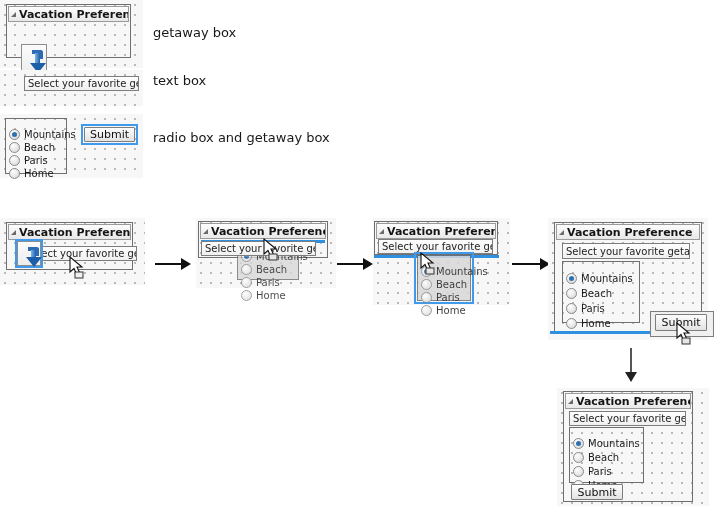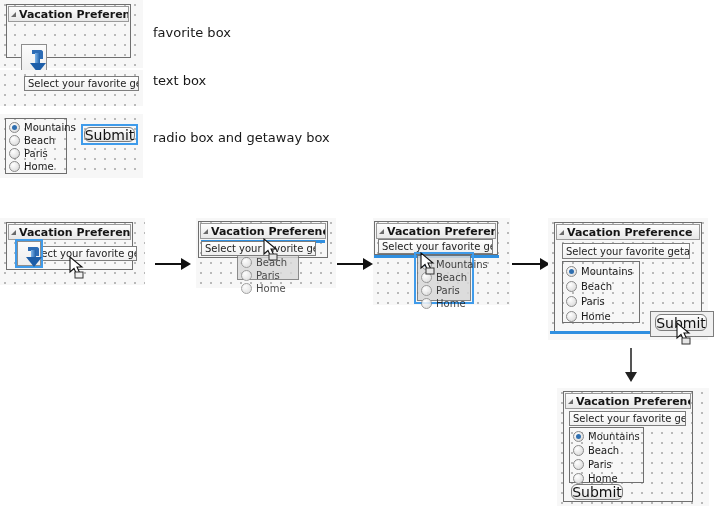--- a/index.html
+++ b/index.html
@@ -56,21 +56,21 @@
     padding:0 3px;
     white-space:nowrap;
     overflow:hidden;
   }
 
   
   .radiobox{
     border:1px solid #6f6f6f;
     box-sizing:border-box;
     background:transparent;
-    padding:2px 3px;
+    padding:9px 3px;
   }
   .radiobox.opaque{background:#d8d8d8;}
   .radio-row{
     display:flex;align-items:center;
     height:12px;margin-bottom:1px;
     font-size:10px;color:#1a1a1a;
     white-space:nowrap;
   }
   .dot{
     width:9px;height:9px;border-radius:50%;
@@ -80,23 +80,23 @@
   }
   .dot.on::after{
     content:"";position:absolute;left:2px;top:2px;
     width:5px;height:5px;border-radius:50%;
     background:#2f6fb0;
   }
 
   
   .btn{
     border:1px solid #7d7d7d;
-    border-radius:6px;
+    border-radius:1px;
     background:linear-gradient(#fdfdfd,#e3e3e3);
-    font-size:14px;color:#111;
+    font-size:11px;color:#111;
     display:flex;align-items:center;justify-content:center;
     box-sizing:border-box;
     white-space:nowrap;
   }
   .focusring{
     border:2px solid #3f9bea;
     box-sizing:border-box;
     background:rgba(255,255,255,0.0);
   }
 
@@ -164,21 +164,21 @@
     <span class="tri"></span>
     <span>Vacation Preference</span>
   </div>
   <div class="arrowicon abs" style="left:14px;top:21px;width:26px;height:30px;">
     <span class="shaftbend"></span>
     <span class="shaft"></span>
     <span class="head"></span>
   </div>
 </div>
 
-<div class="abs caption" style="left:153px;top:25px;">favorite box</div>
+<div class="abs caption" style="left:153px;top:25px;">getaway box</div>
 
 <div class="abs canvas" style="left:0px;top:70px;width:143px;height:36px;"></div>
 
 <div class="abs textbox" style="left:24px;top:76px;width:115px;height:15px;">Select your favorite getaway.</div>
 
 <div class="abs caption" style="left:153px;top:73px;">text box</div>
 
 <div class="abs canvas" style="left:0px;top:114px;width:143px;height:64px;"></div>
 
 <div class="abs radiobox" style="left:5px;top:118px;width:62px;height:56px;">

